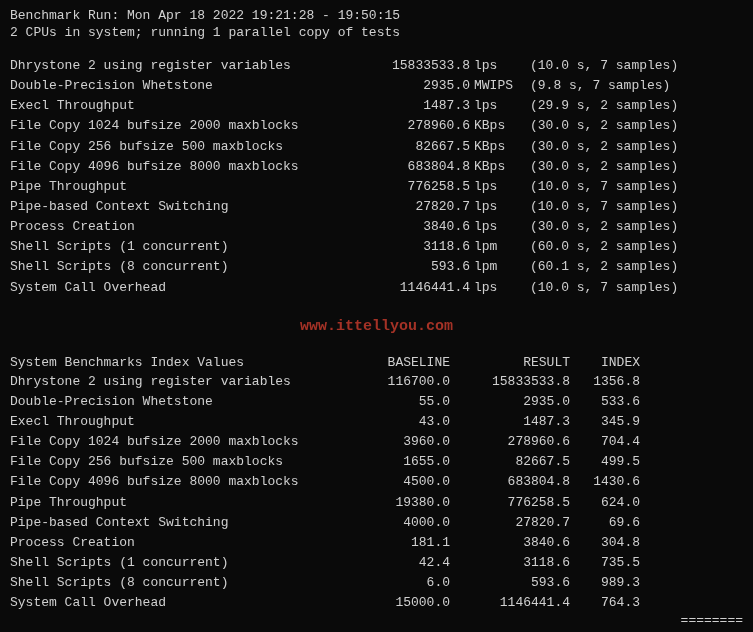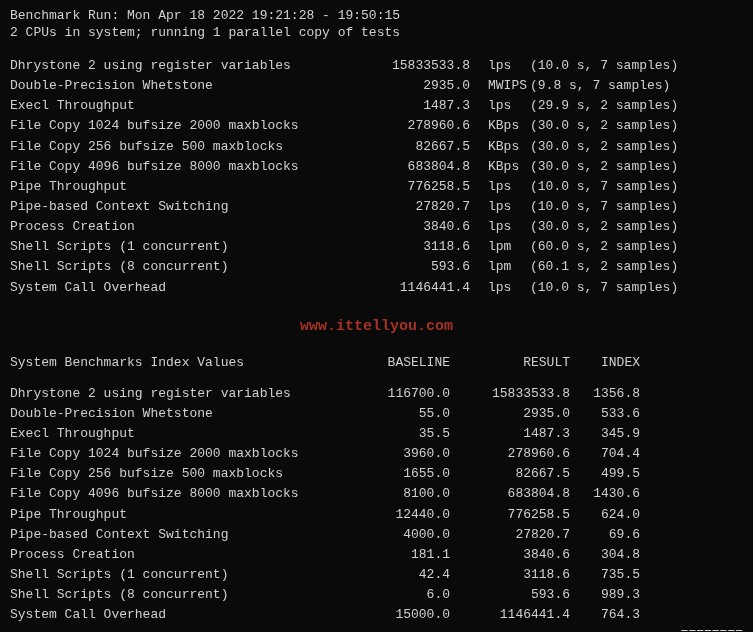--- a/index.html
+++ b/index.html
@@ -18,33 +18,33 @@
     }
     .section-gap { height: 14px; }
     .bench-row {
       display: flex;
       justify-content: space-between;
       color: #d0d0d0;
       line-height: 1.55;
     }
     .bench-row .label { flex: 0 0 340px; }
     .bench-row .value { flex: 0 0 120px; text-align: right; }
-    .bench-row .unit { flex: 0 0 60px; text-align: left; padding-left: 18px; }
+    .bench-row .unit { flex: 0 0 60px; text-align: left; padding-left: 4px; }
     .bench-row .samples { flex: 1; color: #d0d0d0; }
     .watermark {
       color: #c0392b;
       font-size: 15px;
       font-weight: bold;
       text-align: center;
       opacity: 0.85;
       margin: 20px 0;
     }
     .index-header {
       display: flex;
-      margin-bottom: 14px;
+      margin-bottom: 2px;
       color: #d0d0d0;
     }
     .index-header .label { flex: 0 0 340px; }
     .index-header .baseline { flex: 0 0 100px; text-align: right; color: #d0d0d0; }
     .index-header .result { flex: 0 0 120px; text-align: right; color: #d0d0d0; }
     .index-header .index { flex: 0 0 70px; text-align: right; color: #d0d0d0; }
     .index-row {
       display: flex;
       line-height: 1.55;
       color: #d0d0d0;
@@ -177,45 +177,45 @@
       <span class="index">1356.8</span>
     </div>
       <div class="index-row">
       <span class="label">Double-Precision Whetstone</span>
       <span class="baseline">55.0</span>
       <span class="result">2935.0</span>
       <span class="index">533.6</span>
     </div>
       <div class="index-row">
       <span class="label">Execl Throughput</span>
-      <span class="baseline">35.5</span>
+      <span class="baseline">43.0</span>
       <span class="result">1487.3</span>
       <span class="index">345.9</span>
     </div>
       <div class="index-row">
       <span class="label">File Copy 1024 bufsize 2000 maxblocks</span>
       <span class="baseline">3960.0</span>
       <span class="result">278960.6</span>
       <span class="index">704.4</span>
     </div>
       <div class="index-row">
       <span class="label">File Copy 256 bufsize 500 maxblocks</span>
       <span class="baseline">1655.0</span>
       <span class="result">82667.5</span>
       <span class="index">499.5</span>
     </div>
       <div class="index-row">
       <span class="label">File Copy 4096 bufsize 8000 maxblocks</span>
-      <span class="baseline">8100.0</span>
+      <span class="baseline">4500.0</span>
       <span class="result">683804.8</span>
       <span class="index">1430.6</span>
     </div>
       <div class="index-row">
       <span class="label">Pipe Throughput</span>
-      <span class="baseline">12440.0</span>
+      <span class="baseline">19380.0</span>
       <span class="result">776258.5</span>
       <span class="index">624.0</span>
     </div>
       <div class="index-row">
       <span class="label">Pipe-based Context Switching</span>
       <span class="baseline">4000.0</span>
       <span class="result">27820.7</span>
       <span class="index">69.6</span>
     </div>
       <div class="index-row">

